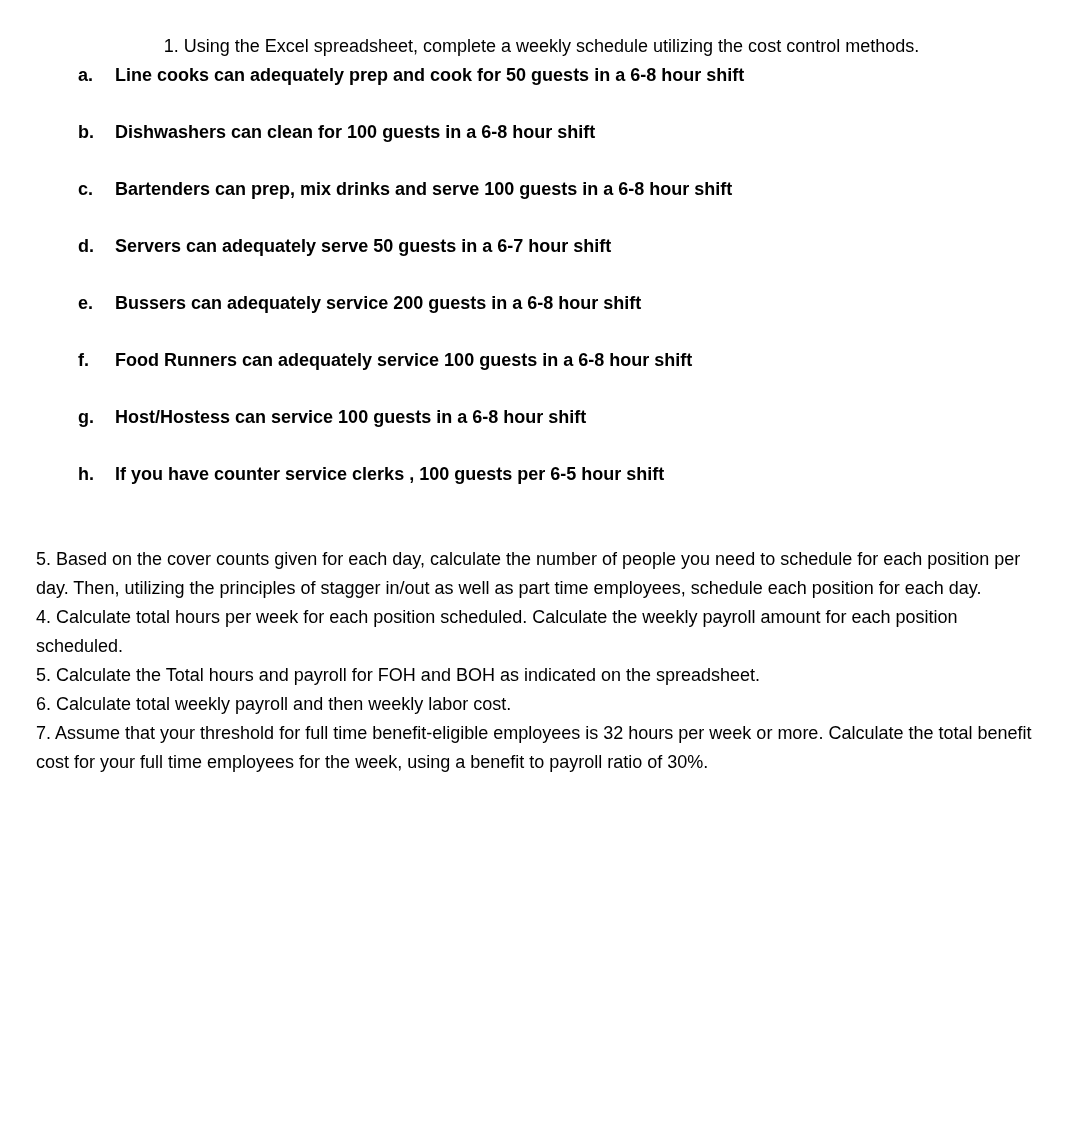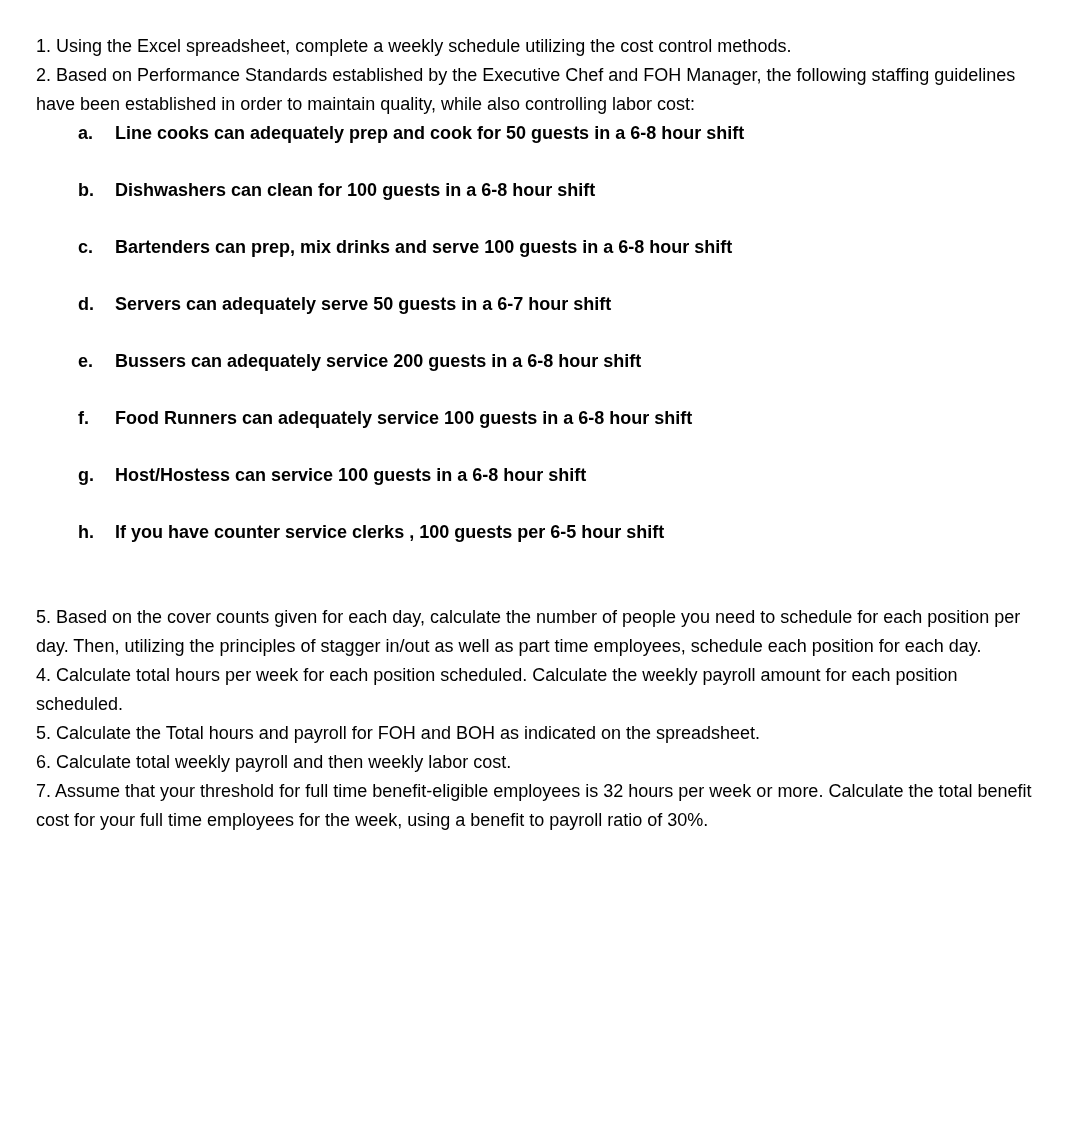--- a/index.html
+++ b/index.html
@@ -16,21 +16,21 @@
     line-height: 29px;
     color: #000000;
     -webkit-font-smoothing: antialiased;
   }
   .page {
     width: 1011px;
   }
   p.instruction {
     margin: 0;
   }
-  .mb-blank2 { margin-bottom: 57px; }   
+  .mb-blank2 { margin-bottom: 57px; text-align: center; }   
   .mb-blank2b { margin-bottom: 56px; }  
   .mb-list { margin-bottom: 29px; }     
   .mb-para { margin-bottom: 28px; }     
   .mb-none { margin-bottom: 0; }
 
   .guideline {
     display: flex;
     font-weight: bold;
     margin-left: 42px;
     margin-bottom: 28px;
@@ -46,21 +46,20 @@
     margin-bottom: 56px;
   }
 </style>
 </head>
 <body>
 
 <div class="page">
 
   <p class="instruction mb-blank2">1. Using the Excel spreadsheet, complete a weekly schedule utilizing the cost control methods.</p>
 
-  <p class="instruction mb-list">2. Based on Performance Standards established by the Executive Chef and FOH Manager, the following staffing guidelines have been established in order to maintain quality, while also controlling labor cost:</p>
 
   <div class="guideline">
     <span class="letter">a.</span>
     <span class="gtext">Line cooks can adequately prep and cook for 50 guests in a 6-8 hour shift</span>
   </div>
 
   <div class="guideline">
     <span class="letter">b.</span>
     <span class="gtext">Dishwashers can clean for 100 guests in a 6-8 hour shift</span>
   </div>

